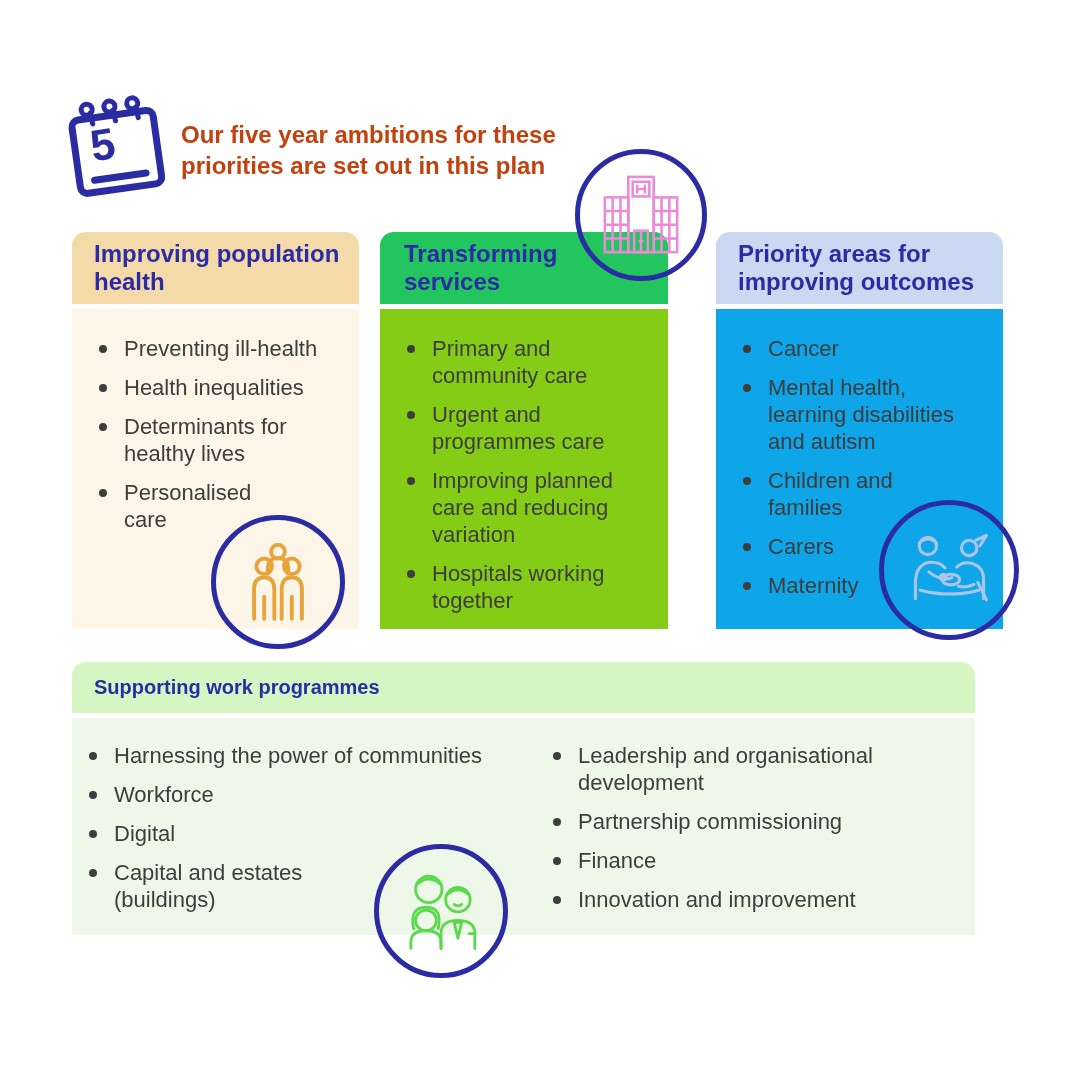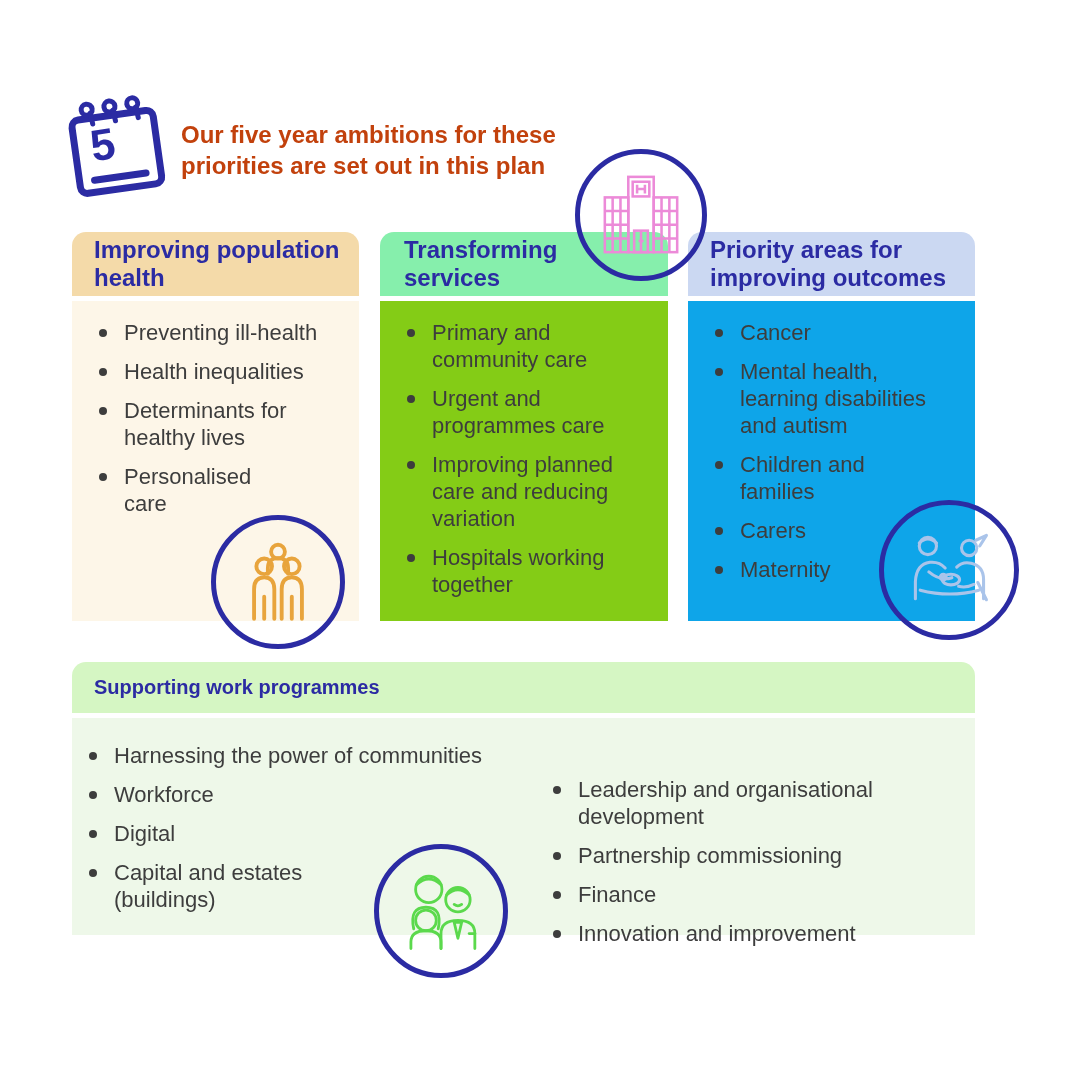--- a/index.html
+++ b/index.html
@@ -14,47 +14,47 @@
     font-size:44px;font-weight:bold;color:#2b2ba3;transform:rotate(-1deg);
   }
   .page-title{
     position:absolute;left:181px;top:119px;width:430px;
     font-size:24px;font-weight:bold;color:#c2410c;line-height:31px;
   }
   
   .col{position:absolute;top:232px;width:287px;}
   #col-1{left:72px;}
   #col-2{left:380px;width:288px;}
-  #col-3{left:688px;border-radius:15px;}
+  #col-3{left:716px;border-radius:15px;}
   .col-header{
-    height:64px;border-radius:14px 14px 0 0;display:flex;align-items:center;
+    height:72px;border-radius:14px 14px 0 0;display:flex;align-items:center;
     padding:0 14px 0 22px;font-size:24px;font-weight:bold;color:#2b2ba3;
     line-height:28px;margin-bottom:5px;box-sizing:border-box;
   }
-  .col-body{height:320px;padding:18px 8px 0 22px;box-sizing:border-box;}
+  .col-body{height:320px;padding:26px 8px 0 22px;box-sizing:border-box;}
   #col-1 .col-header{background:#f4daa9;}
   #col-1 .col-body{background:#fdf6e8;}
-  #col-2 .col-header{background:#86efac;padding-left:24px;}
+  #col-2 .col-header{background:#22c55e;padding-left:24px;}
   #col-2 .col-body{background:#84cc16;}
   #col-3 .col-header{background:#cbd8f2;}
   #col-3 .col-body{background:#0ea5e9;}
   
   .li{display:flex;margin-bottom:12px;}
   .dot{flex:0 0 auto;width:8px;height:8px;border-radius:50%;background:#3d3d3d;margin:10px 17px 0 5px;}
   .li-text{font-size:22px;line-height:27px;color:#3d3d3d;white-space:pre-line;}
   
   #supporting{position:absolute;left:72px;top:662px;width:903px;}
   .sup-header{
     height:51px;border-radius:14px 14px 0 0;background:#d5f6c3;display:flex;
     align-items:center;padding-left:22px;font-size:20px;font-weight:bold;
     color:#2b2ba3;margin-bottom:5px;box-sizing:border-box;
   }
   .sup-body{height:217px;background:#eef8e9;display:flex;padding:24px 0 0 12px;box-sizing:border-box;}
   .sup-left{width:464px;}
-  .sup-right{width:400px;margin-top:34px;}
+  .sup-right{width:400px;}
   
   .badge{
     position:absolute;border:5px solid #2b2ba3;border-radius:50%;
     display:flex;align-items:center;justify-content:center;background:transparent;z-index:5;
   }
   #badge-hospital{left:575px;top:149px;width:122px;height:122px;}
   #badge-population{left:211px;top:515px;width:124px;height:124px;}
   #badge-carers{left:879px;top:500px;width:130px;height:130px;}
   #badge-workforce{left:374px;top:844px;width:124px;height:124px;}
   svg{display:block;}

